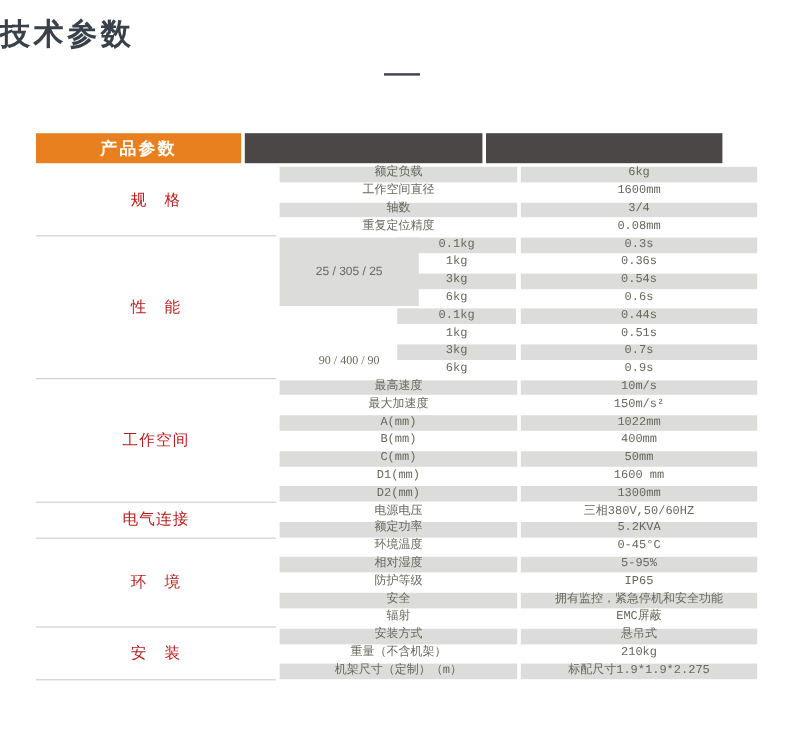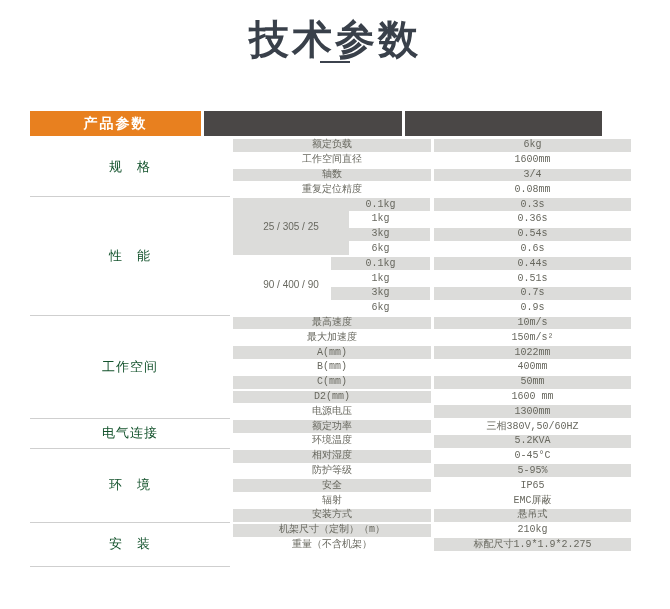--- a/index.html
+++ b/index.html
@@ -1,33 +1,33 @@
 <!DOCTYPE html>
 <html><head>
 <meta charset="utf-8">
 <style>
   html,body{margin:0;padding:0;background:#ffffff;}
   body{width:670px;height:609px;font-family:"Liberation Sans","DejaVu Sans",sans-serif;}
   .page{position:relative;width:670px;height:609px;overflow:hidden;background:#fff;}
 
-  .title{position:absolute;top:12px;left:0;width:100%;text-align:center;
-         font-size:40px;font-weight:600;color:#39404a;letter-spacing:3px;}
+  .title{position:absolute;top:12px;left:0;width:100%;text-align:left;
+         font-size:25px;font-weight:600;color:#39404a;letter-spacing:3px;}
   .title-underline{position:absolute;top:61px;left:320px;width:30px;height:2px;background:#3c434d;}
 
   .spec-table{position:absolute;left:30px;top:111px;width:601px;}
   .hdr{display:flex;}
   .hdr-left{width:171px;height:25px;background:#e8801f;color:#ffffff;font-size:14px;font-weight:bold;
             letter-spacing:2px;display:flex;align-items:center;justify-content:center;box-sizing:border-box;}
   .hdr-mid{width:198px;height:25px;margin-left:3px;background:#4a4746;}
   .hdr-right{width:197px;height:25px;margin-left:3px;background:#4a4746;}
 
   .tbody{display:flex;margin-top:2px;}
   .col-left{width:200px;}
   .section{box-sizing:border-box;border-bottom:1px solid #cfcfcf;display:flex;align-items:center;
-           justify-content:center;font-size:13px;color:#14532d;letter-spacing:1px;}
+           justify-content:center;font-size:13px;color:#b91c1c;letter-spacing:1px;}
   .col-mid{width:198px;margin-left:3px;position:relative;}
   .col-right{width:197px;margin-left:3px;}
 
   .row{height:14.8px;display:flex;align-items:center;}
   .cell{width:100%;height:12.9px;display:flex;align-items:center;justify-content:center;
         font-size:10px;line-height:1;color:#68685f;font-family:Liberation Mono, monospace;}
   .cell.shaded{background:#dcdcda;}
   .row.sub .cell{margin-left:98px;width:99px;}
 
   .group-block{position:absolute;left:0;width:116px;display:flex;align-items:center;justify-content:center;
@@ -103,20 +103,23 @@
           <div class="row">
             <div class="cell shaded">A(mm)</div>
           </div>
           <div class="row">
             <div class="cell">B(mm)</div>
           </div>
           <div class="row">
             <div class="cell shaded">C(mm)</div>
           </div>
           <div class="row">
+            <div class="cell">D1(mm)</div>
+          </div>
+          <div class="row">
             <div class="cell shaded">D2(mm)</div>
           </div>
           <div class="row">
             <div class="cell">电源电压</div>
           </div>
           <div class="row">
             <div class="cell shaded">额定功率</div>
           </div>
           <div class="row">
             <div class="cell">环境温度</div>
@@ -130,27 +133,27 @@
           <div class="row">
             <div class="cell shaded">安全</div>
           </div>
           <div class="row">
             <div class="cell">辐射</div>
           </div>
           <div class="row">
             <div class="cell shaded">安装方式</div>
           </div>
           <div class="row">
+            <div class="cell">重量（不含机架）</div>
+          </div>
+          <div class="row">
             <div class="cell shaded">机架尺寸（定制）（m）</div>
           </div>
-          <div class="row">
-            <div class="cell">重量（不含机架）</div>
-          </div>
           <div class="group-block shaded" style="top: 60.2px; height: 57.2px;">25 / 305 / 25</div>
-          <div class="group-block" style="top: 118px; height: 57.2px;">90 / 400 / 90</div>
+          <div class="group-block" style="top: 134px; height: 57.2px; font-family: Liberation Serif, serif;">90 / 400 / 90</div>
         </div>
       <div class="col-right">
           <div class="row">
             <div class="cell shaded">6kg</div>
           </div>
           <div class="row">
             <div class="cell">1600mm</div>
           </div>
           <div class="row">
             <div class="cell shaded">3/4</div>
@@ -210,20 +213,23 @@
             <div class="cell shaded">5.2KVA</div>
           </div>
           <div class="row">
             <div class="cell">0-45°C</div>
           </div>
           <div class="row">
             <div class="cell shaded">5-95%</div>
           </div>
           <div class="row">
             <div class="cell">IP65</div>
+          </div>
+          <div class="row">
+            <div class="cell shaded">拥有监控，紧急停机和安全功能</div>
           </div>
           <div class="row">
             <div class="cell">EMC屏蔽</div>
           </div>
           <div class="row">
             <div class="cell shaded">悬吊式</div>
           </div>
           <div class="row">
             <div class="cell">210kg</div>
           </div>

